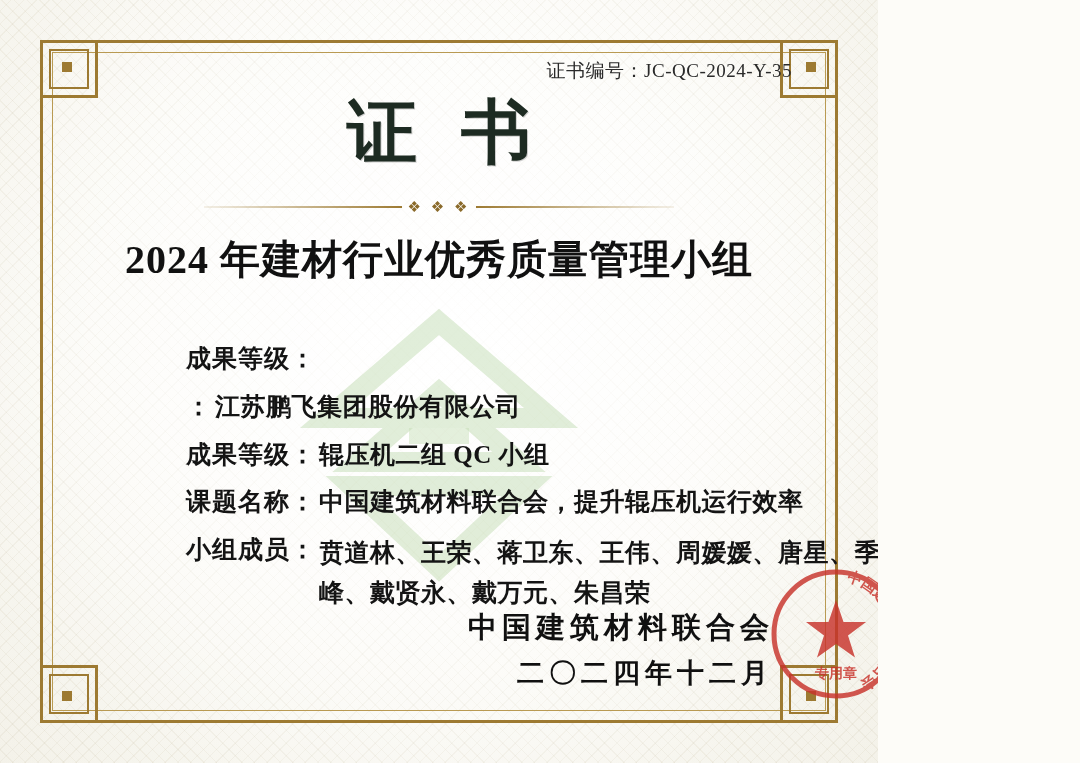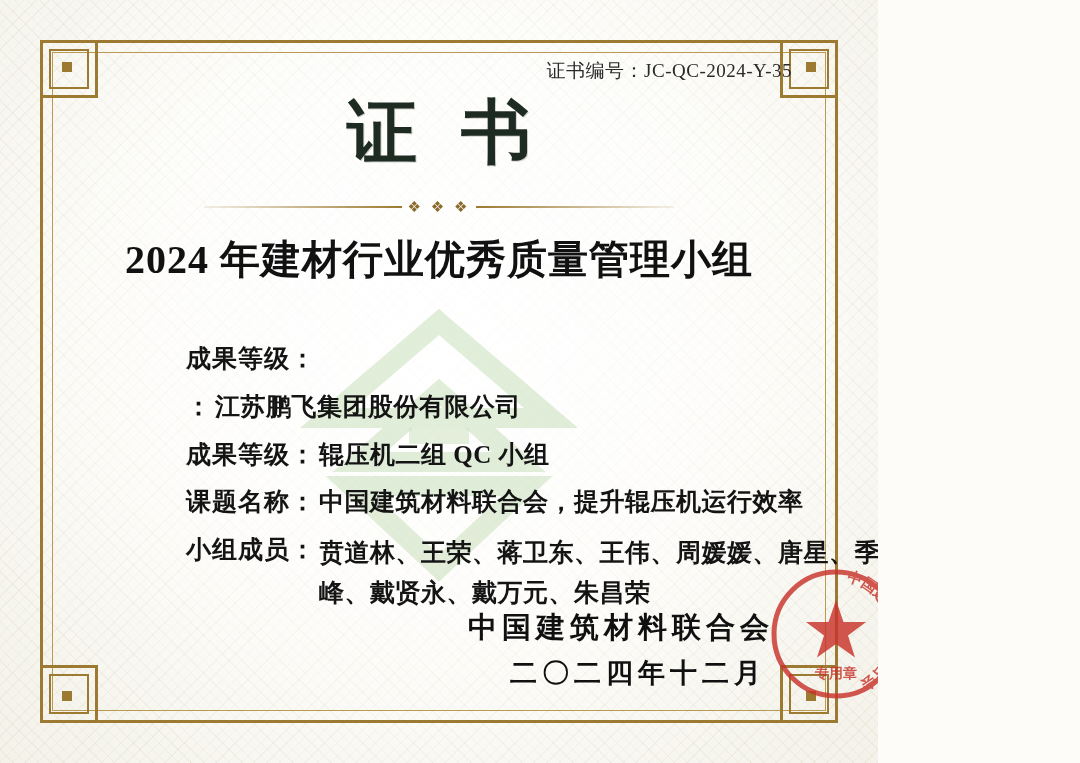--- a/index.html
+++ b/index.html
@@ -219,21 +219,21 @@
     right: 104px;
     top: 608px;
     font-size: 29px;
     font-weight: 700;
     color: #101010;
     letter-spacing: 5px;
     white-space: nowrap;
   }
   .issue-date {
     position: absolute;
-    right: 112px;
+    right: 105px;
     top: 655px;
     font-size: 27px;
     font-weight: 700;
     color: #101010;
     letter-spacing: 5px;
     white-space: nowrap;
   }
 </style>
 </head>
 <body>

